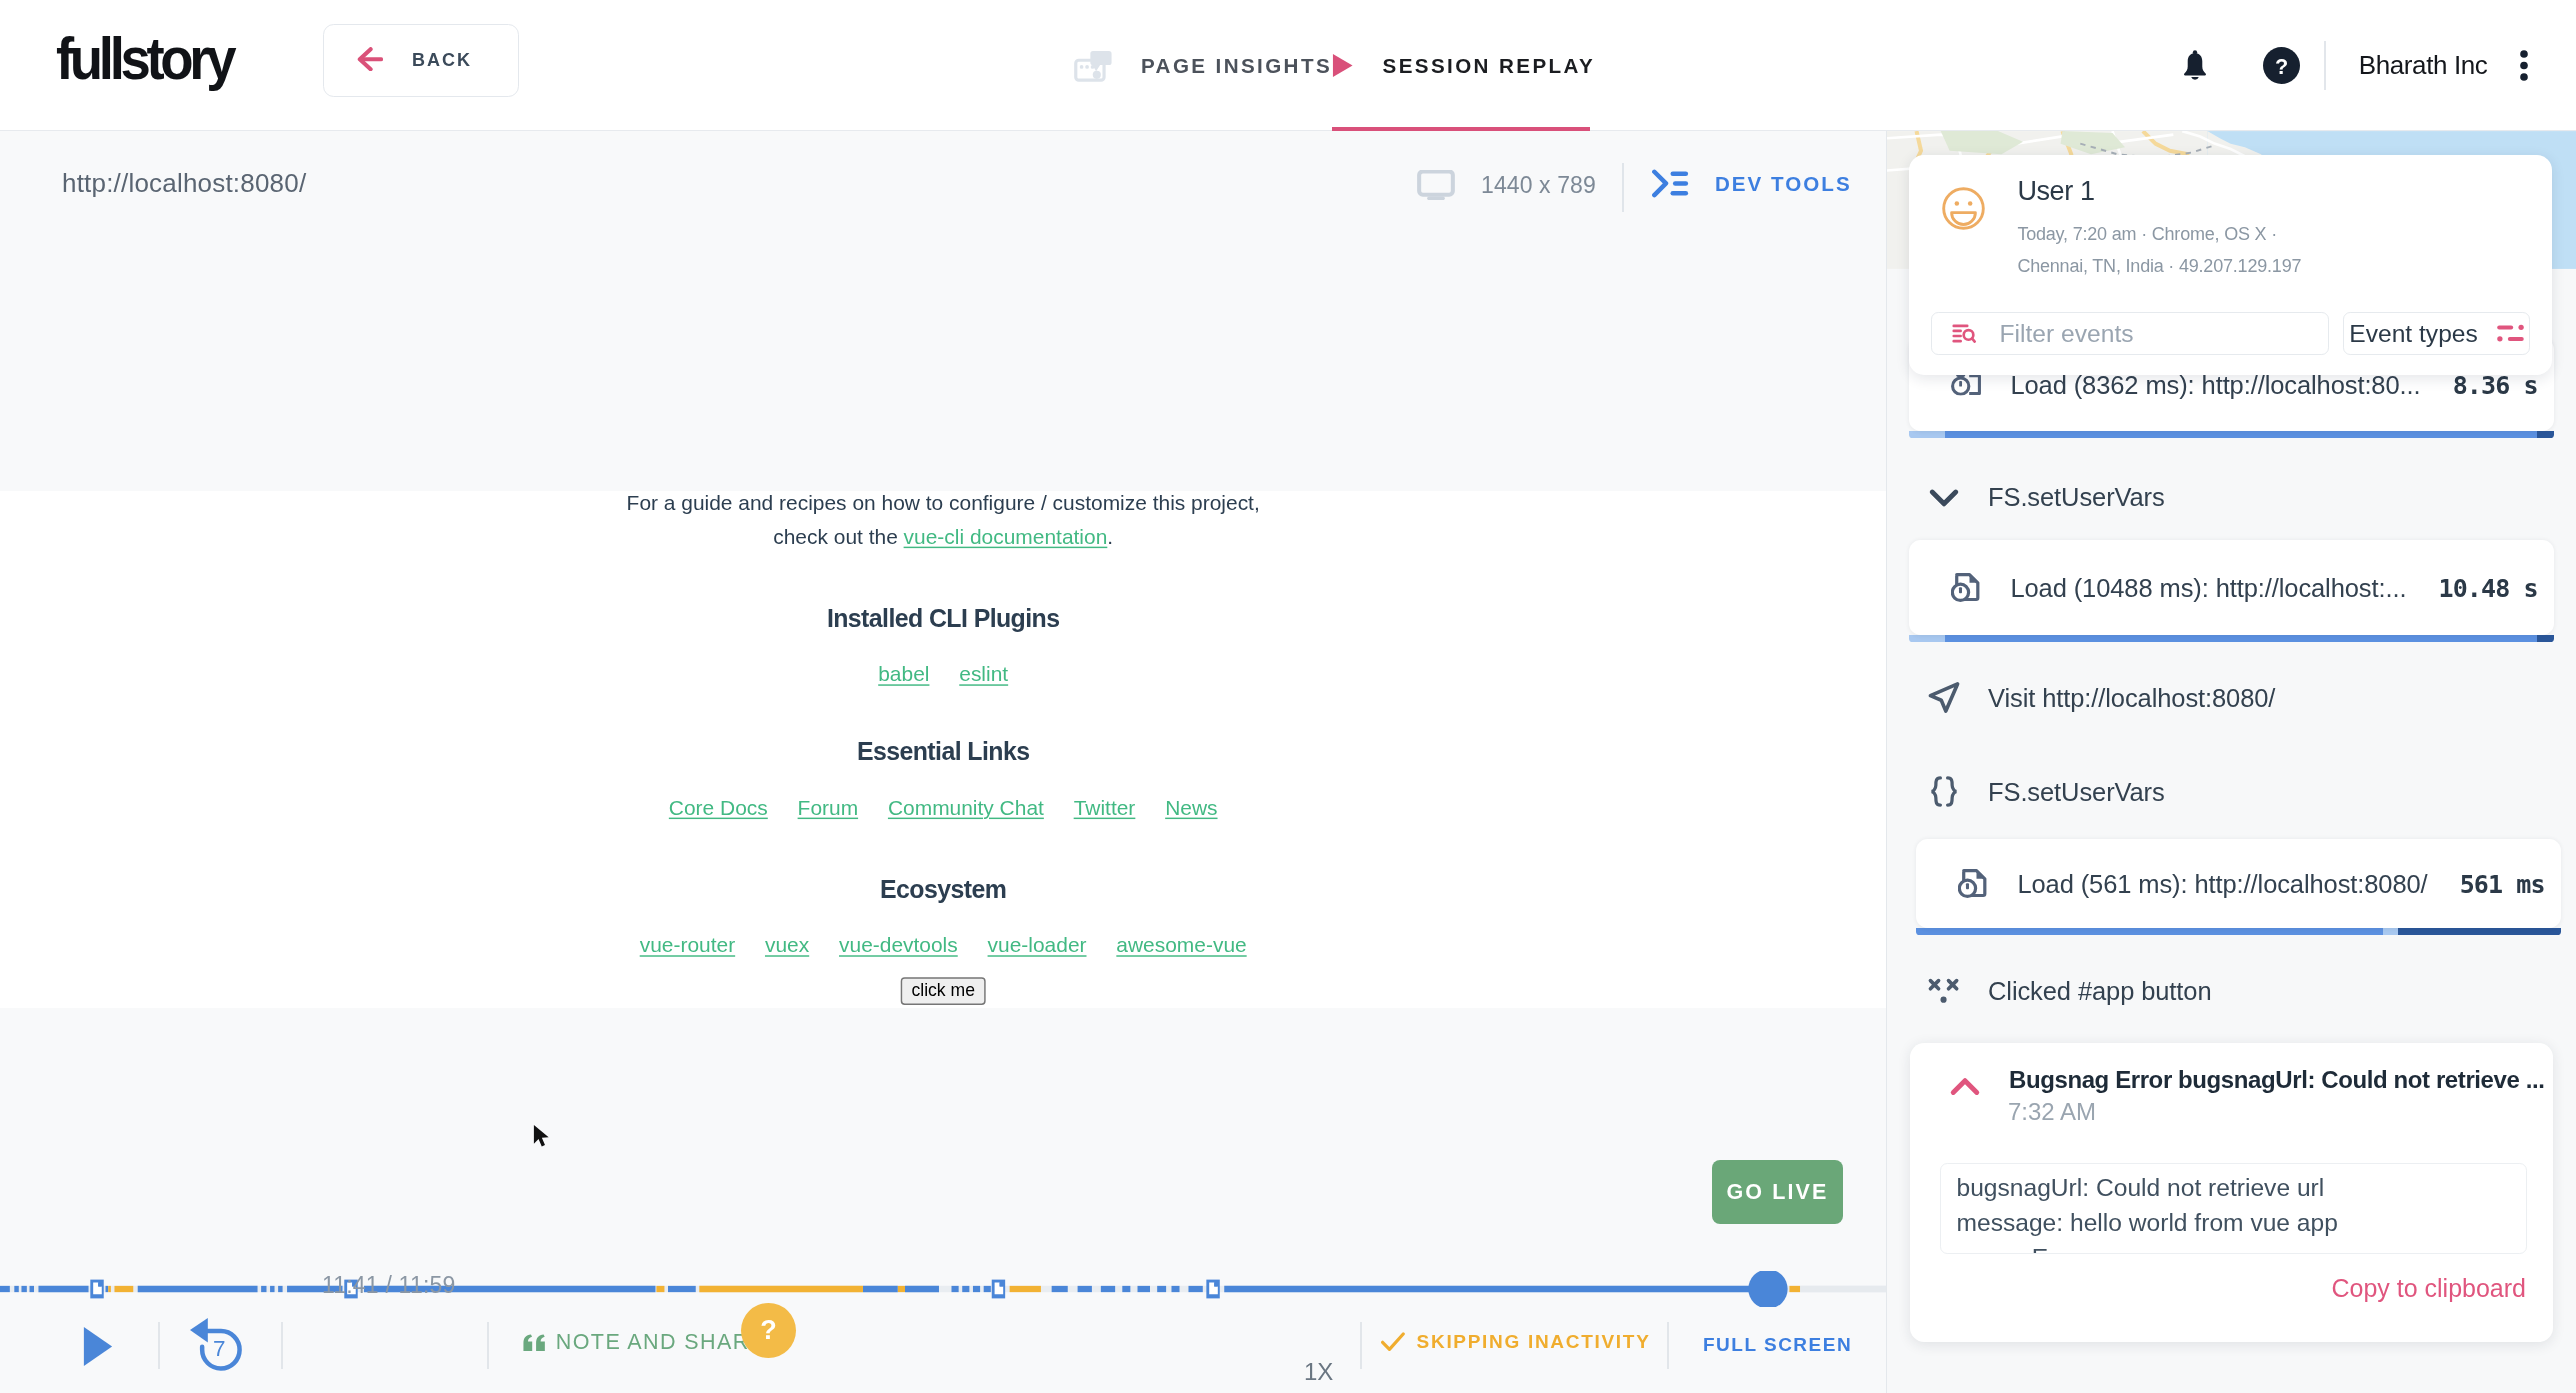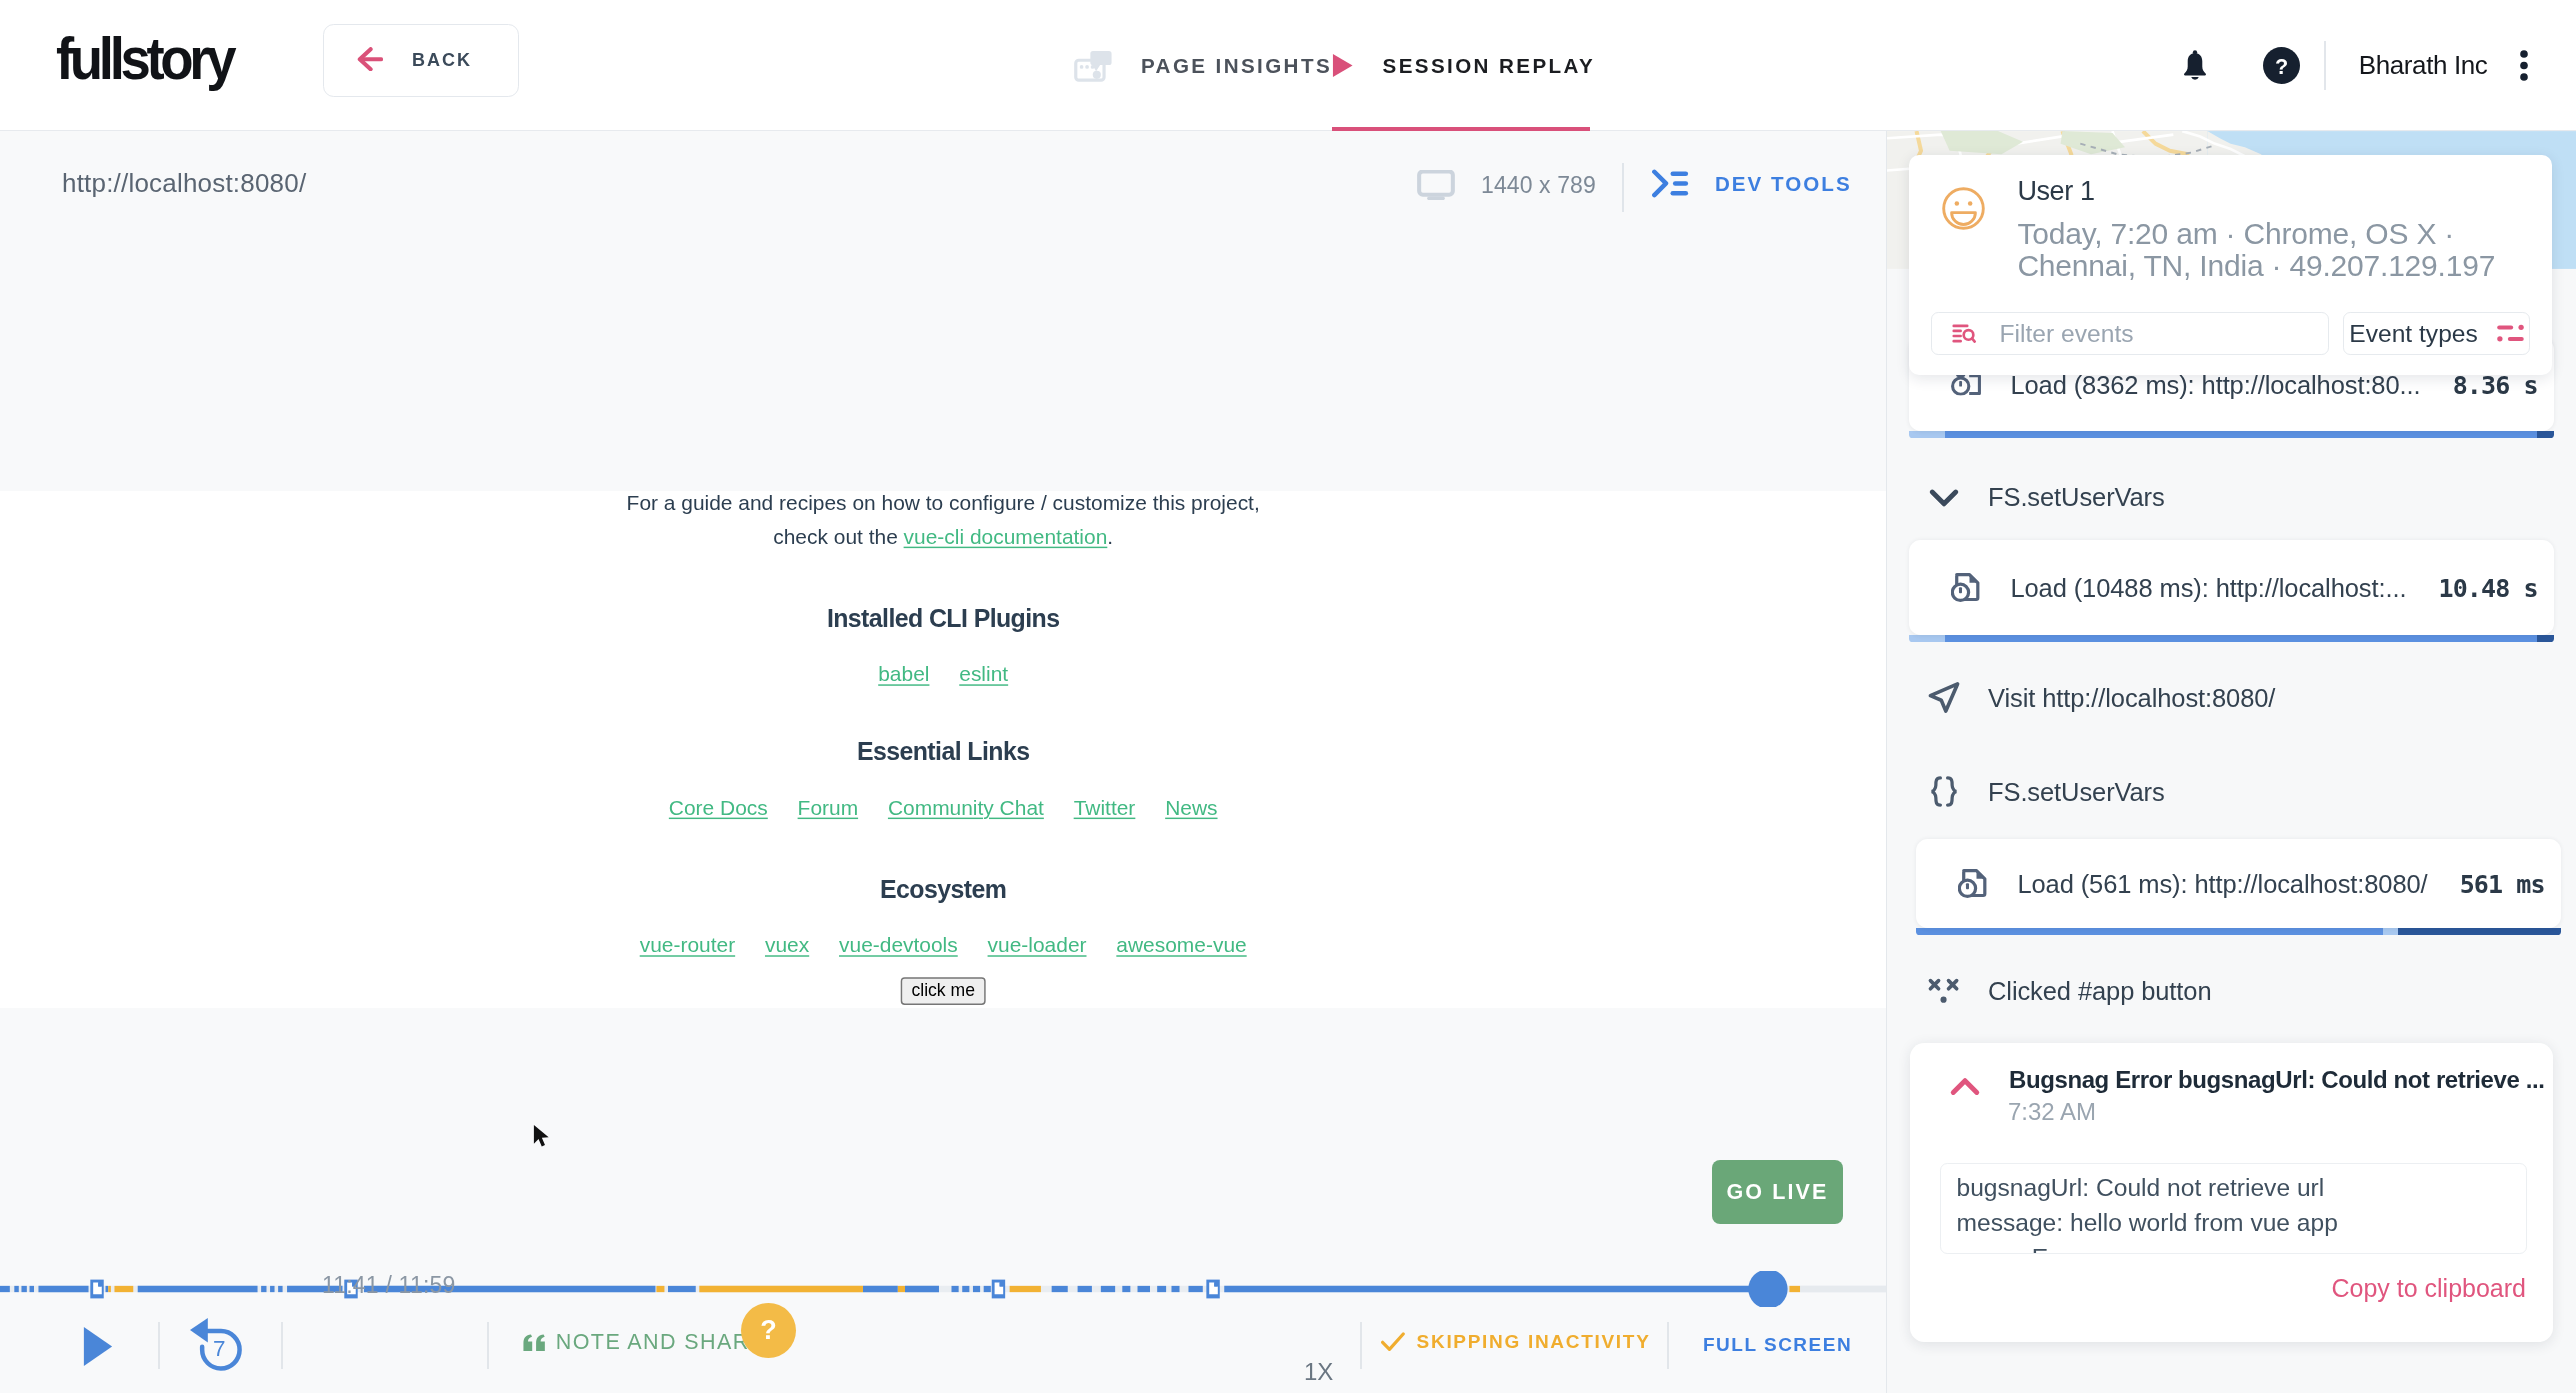--- a/index.html
+++ b/index.html
@@ -66,23 +66,23 @@
           display:flex;align-items:center;justify-content:center;cursor:pointer;z-index:6;}
   .timeline{position:absolute;left:0;top:1271px;width:1886px;height:36px;z-index:6;}
   .ctrls{position:absolute;left:0;top:0;width:1886px;height:1394px;z-index:6;}
   .ctrl-sep{width:1.8px;height:47px;background:#e2e6ea;}
 
   
   .sidepanel{position:absolute;left:1886px;top:131px;width:690px;height:1262px;
              background:#f7f8f9;border-left:0.9px solid #e4e8ec;overflow:hidden;}
   .mapstrip{position:absolute;left:0;top:0;width:689px;height:138px;overflow:hidden;}
   .usercard{position:absolute;left:22.4px;top:24px;width:643px;height:220px;background:#fff;
-            border-radius:10px;box-shadow:0 3.6px 14.3px rgba(30,40,60,.11);z-index:10;}
+            border-radius:15px;box-shadow:0 3.6px 14.3px rgba(30,40,60,.11);z-index:10;}
   .uc-name{position:absolute;left:108px;top:20.6px;font-size:27px;color:#2b3947;letter-spacing:-0.4px;}
-  .uc-meta{position:absolute;left:108px;top:63px;font-size:30px;line-height:32px;color:#8b97a3;letter-spacing:-0.2px;}
+  .uc-meta{position:absolute;left:108px;top:63px;font-size:18px;line-height:32px;color:#8b97a3;letter-spacing:-0.2px;}
   .filterbox{position:absolute;left:21.5px;top:157px;width:398px;height:43px;background:#fff;
              border:0.9px solid #e6eaee;border-radius:7.2px;display:flex;align-items:center;cursor:text;}
   .filterbox .ph{font-size:24.6px;color:#9aa5b1;margin-left:23px;}
   .etypes{position:absolute;left:434px;top:157px;width:187px;height:43px;background:#fff;
           border:0.9px solid #e6eaee;border-radius:7.2px;display:flex;align-items:center;
           justify-content:center;cursor:pointer;}
   .etypes .lbl{font-size:24.6px;color:#2b3947;}
 
   .events{position:absolute;left:0;top:198px;width:689px;height:1064px;}
   .evrow{position:absolute;}

